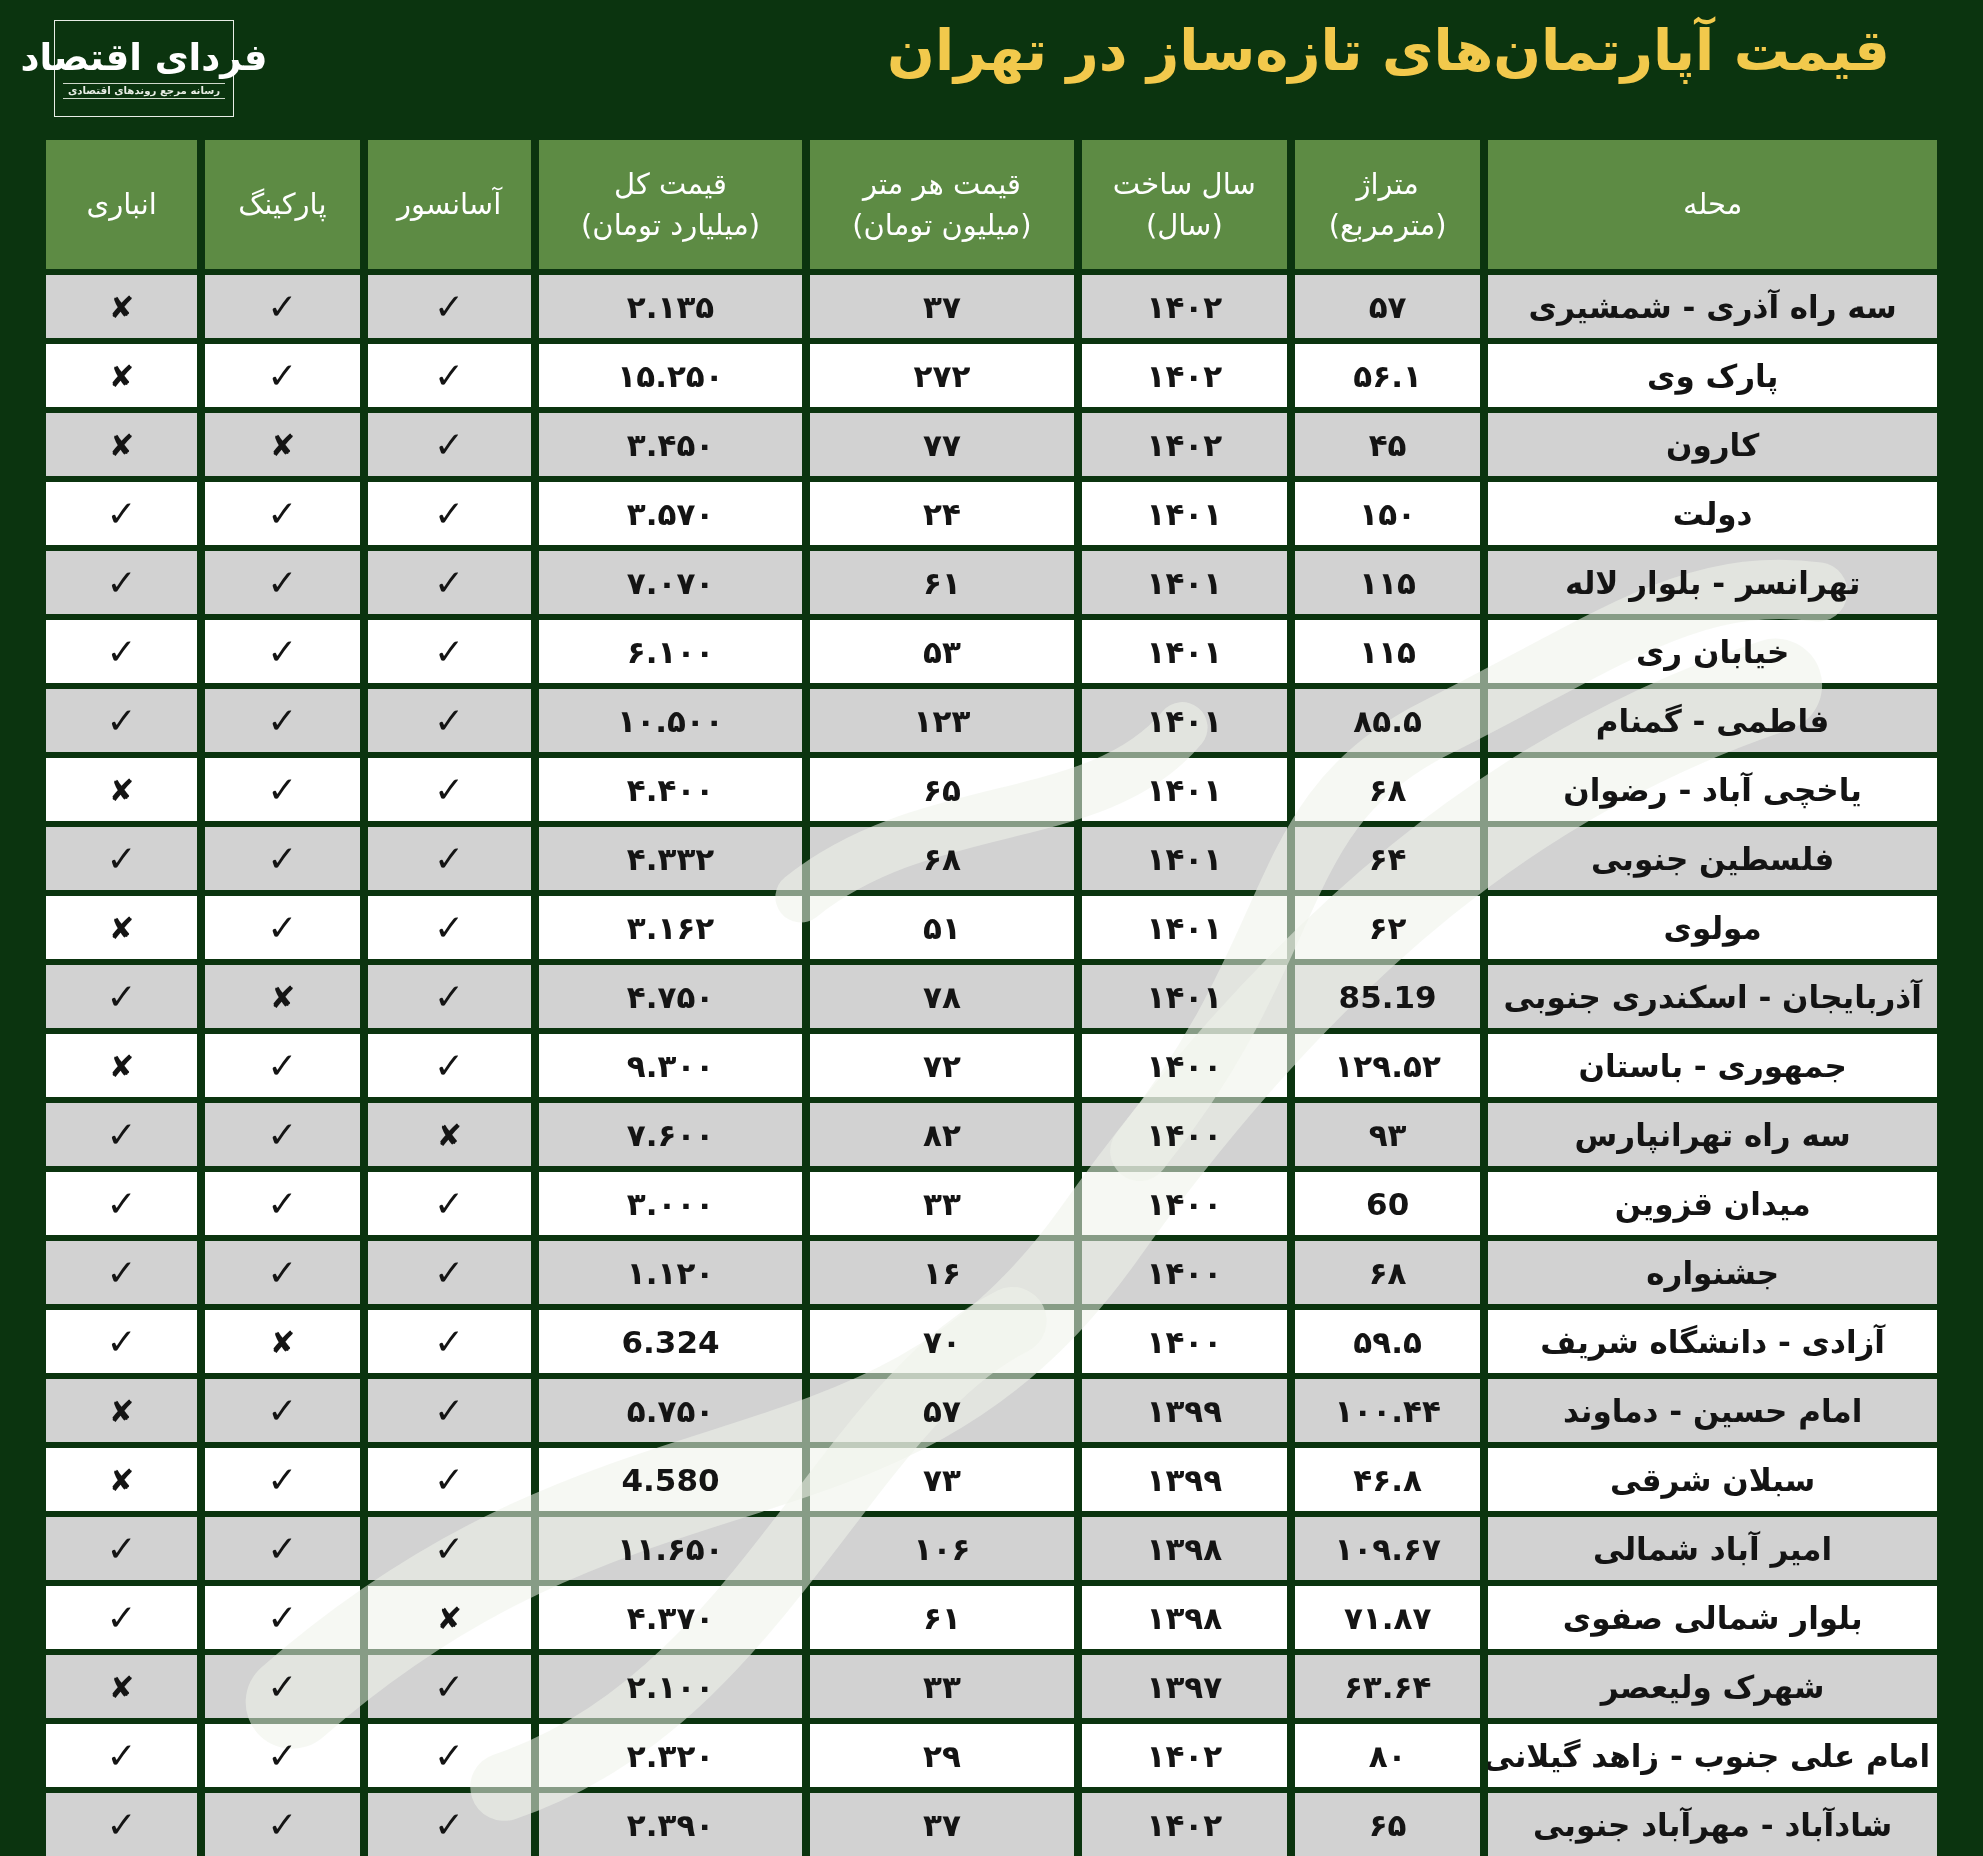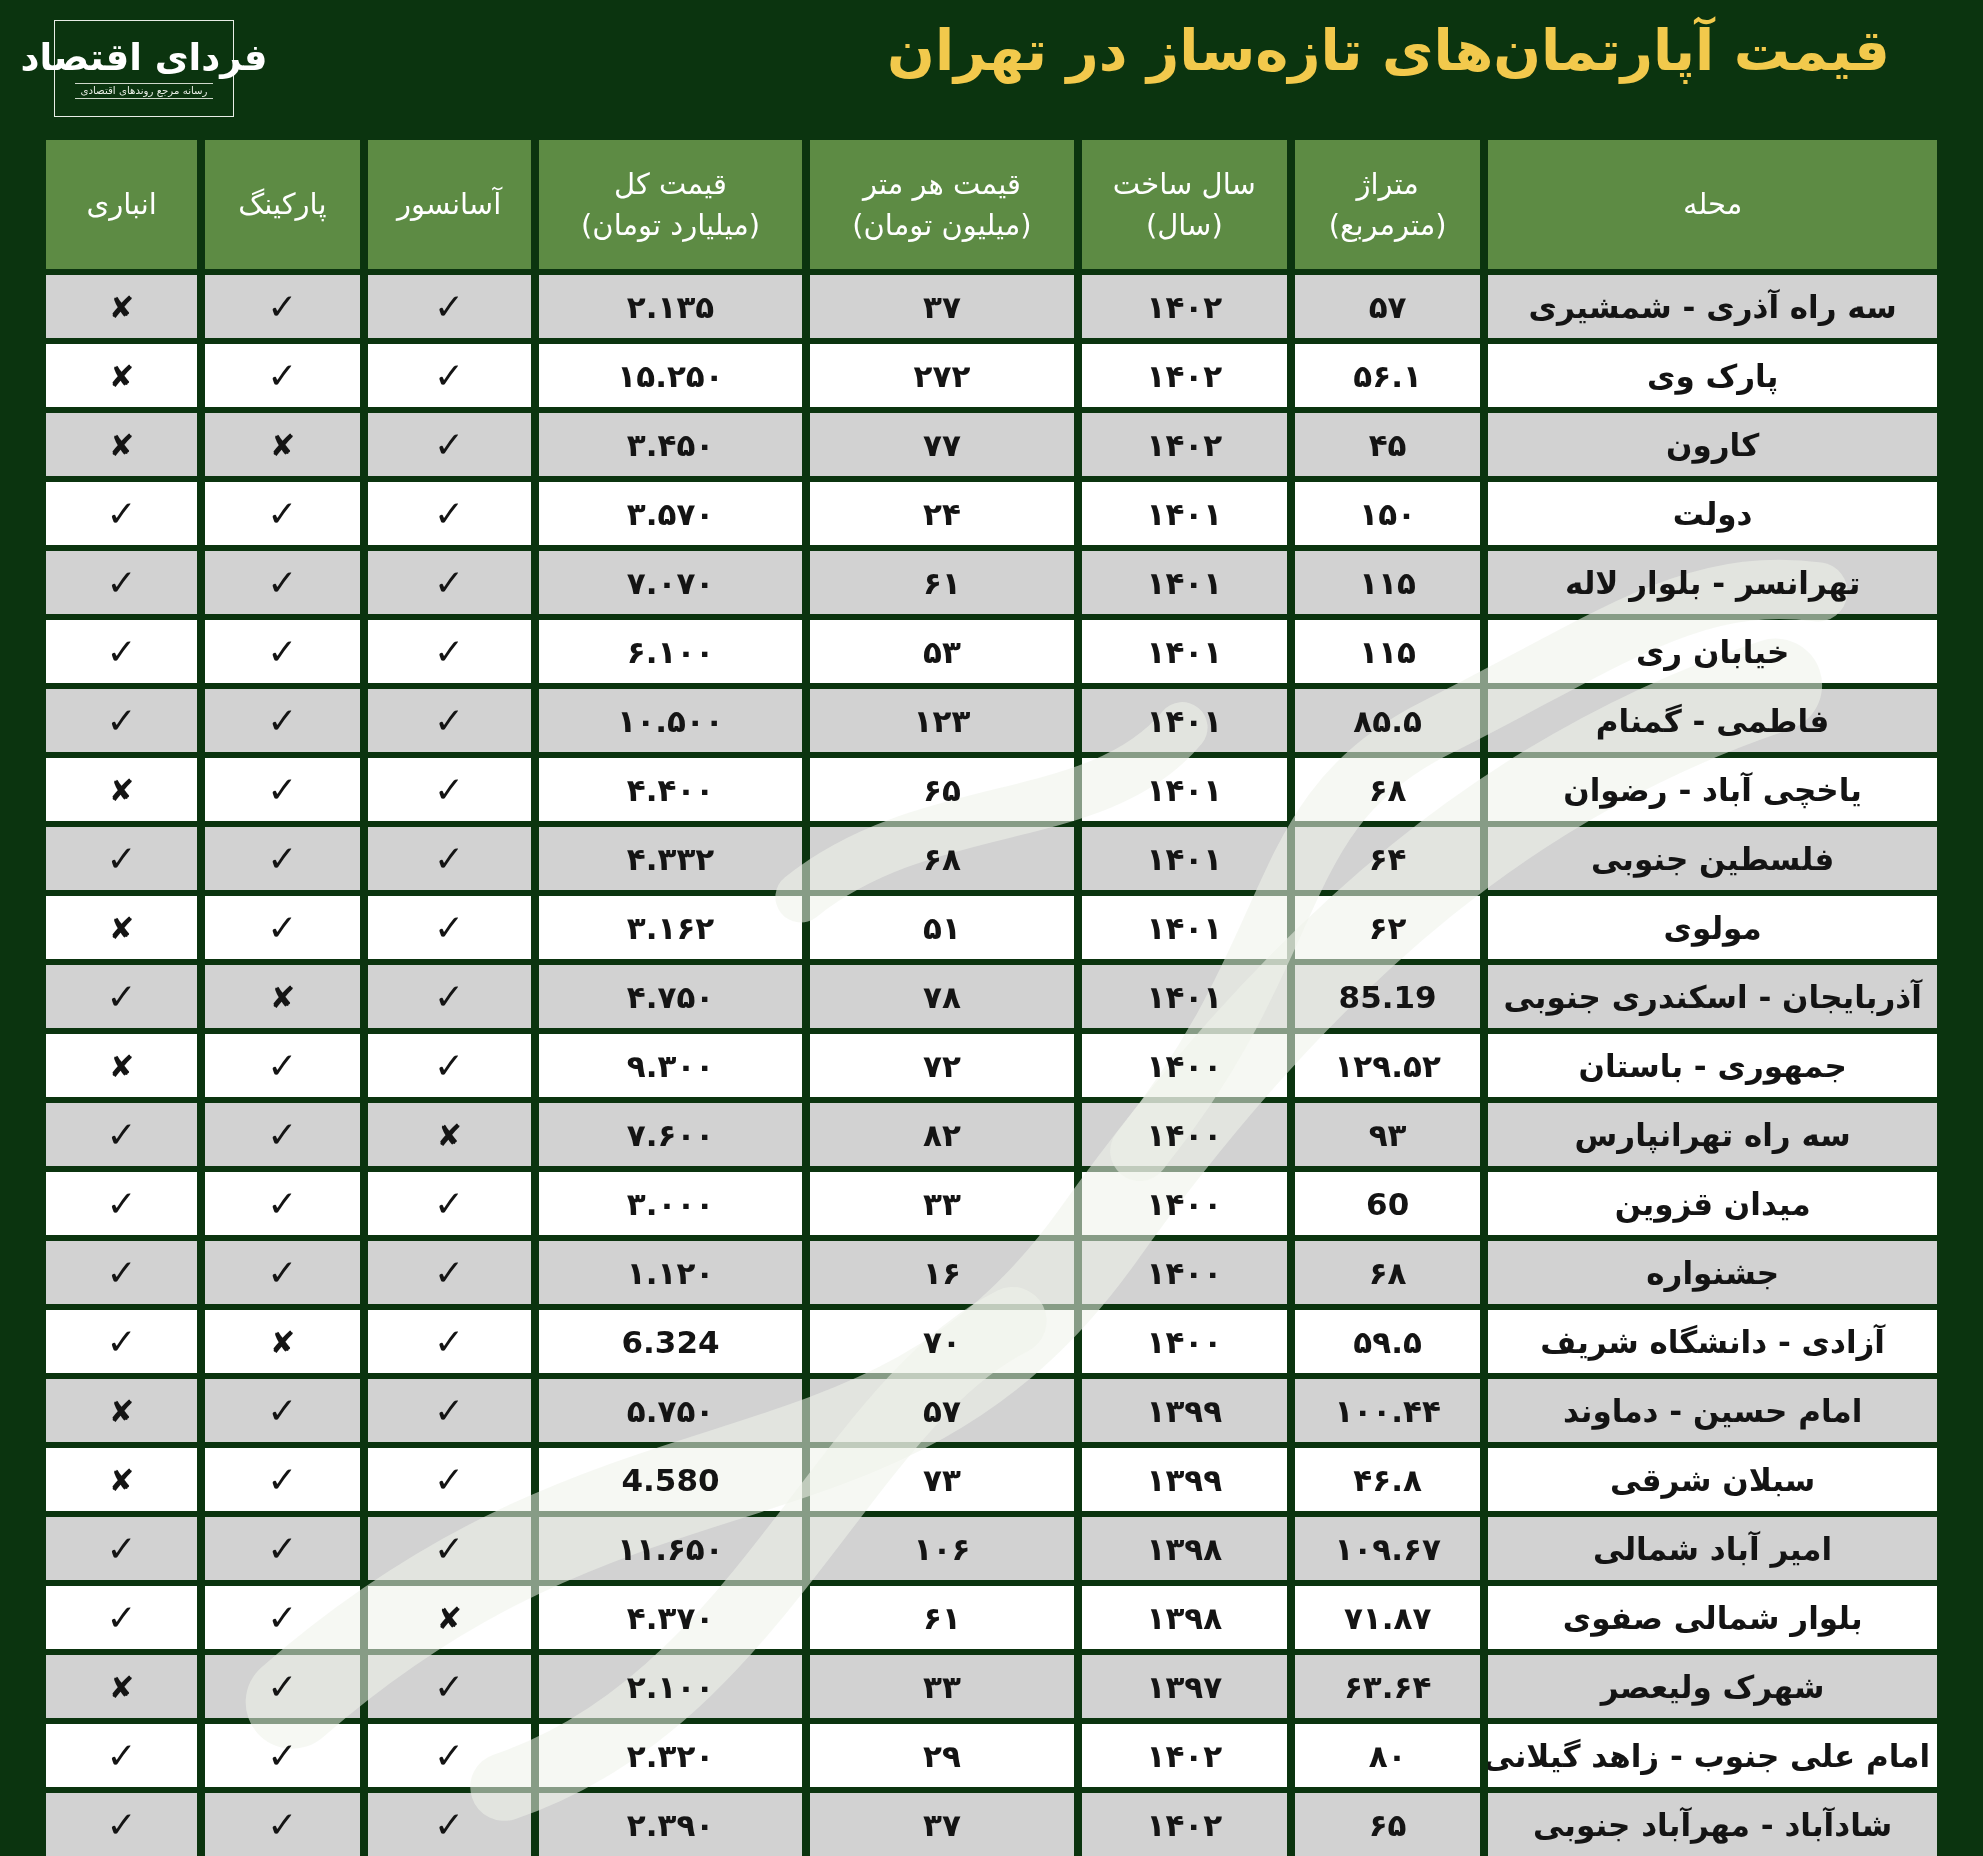--- a/index.html
+++ b/index.html
@@ -13,21 +13,21 @@
   .logo-box{
     position:absolute;left:38px;top:20.3px;width:180px;height:97px;
     border:1.7px solid #e8ede6;background:#0b340f;
     display:flex;flex-direction:column;align-items:center;justify-content:center;
     box-sizing:border-box;color:#ffffff;margin-left:16px;
   }
   .logo-title{font-size:37px;font-weight:bold;line-height:1.05;white-space:nowrap;}
   .logo-tagline{
     margin-top:5.1px;font-size:10.2px;color:#e9eee6;
     border-top:0.8px solid #cfd8cb;border-bottom:0.8px solid #cfd8cb;
-    padding:1.7px 5.1px;white-space:nowrap;
+    padding:1.7px 5.1px;white-space:nowrap;font-weight:bold;
   }
   .title{
     position:absolute;top:22px;right:93px;left:356px;margin:0;
     font-size:56px;font-weight:bold;color:#f2c94c;
     line-height:1.05;white-space:nowrap;
   }
   .table-wrap{position:relative;margin:0 38px;}
   table{
     width:1907px;table-layout:fixed;
     border-collapse:separate;border-spacing:8.5px 6px;

